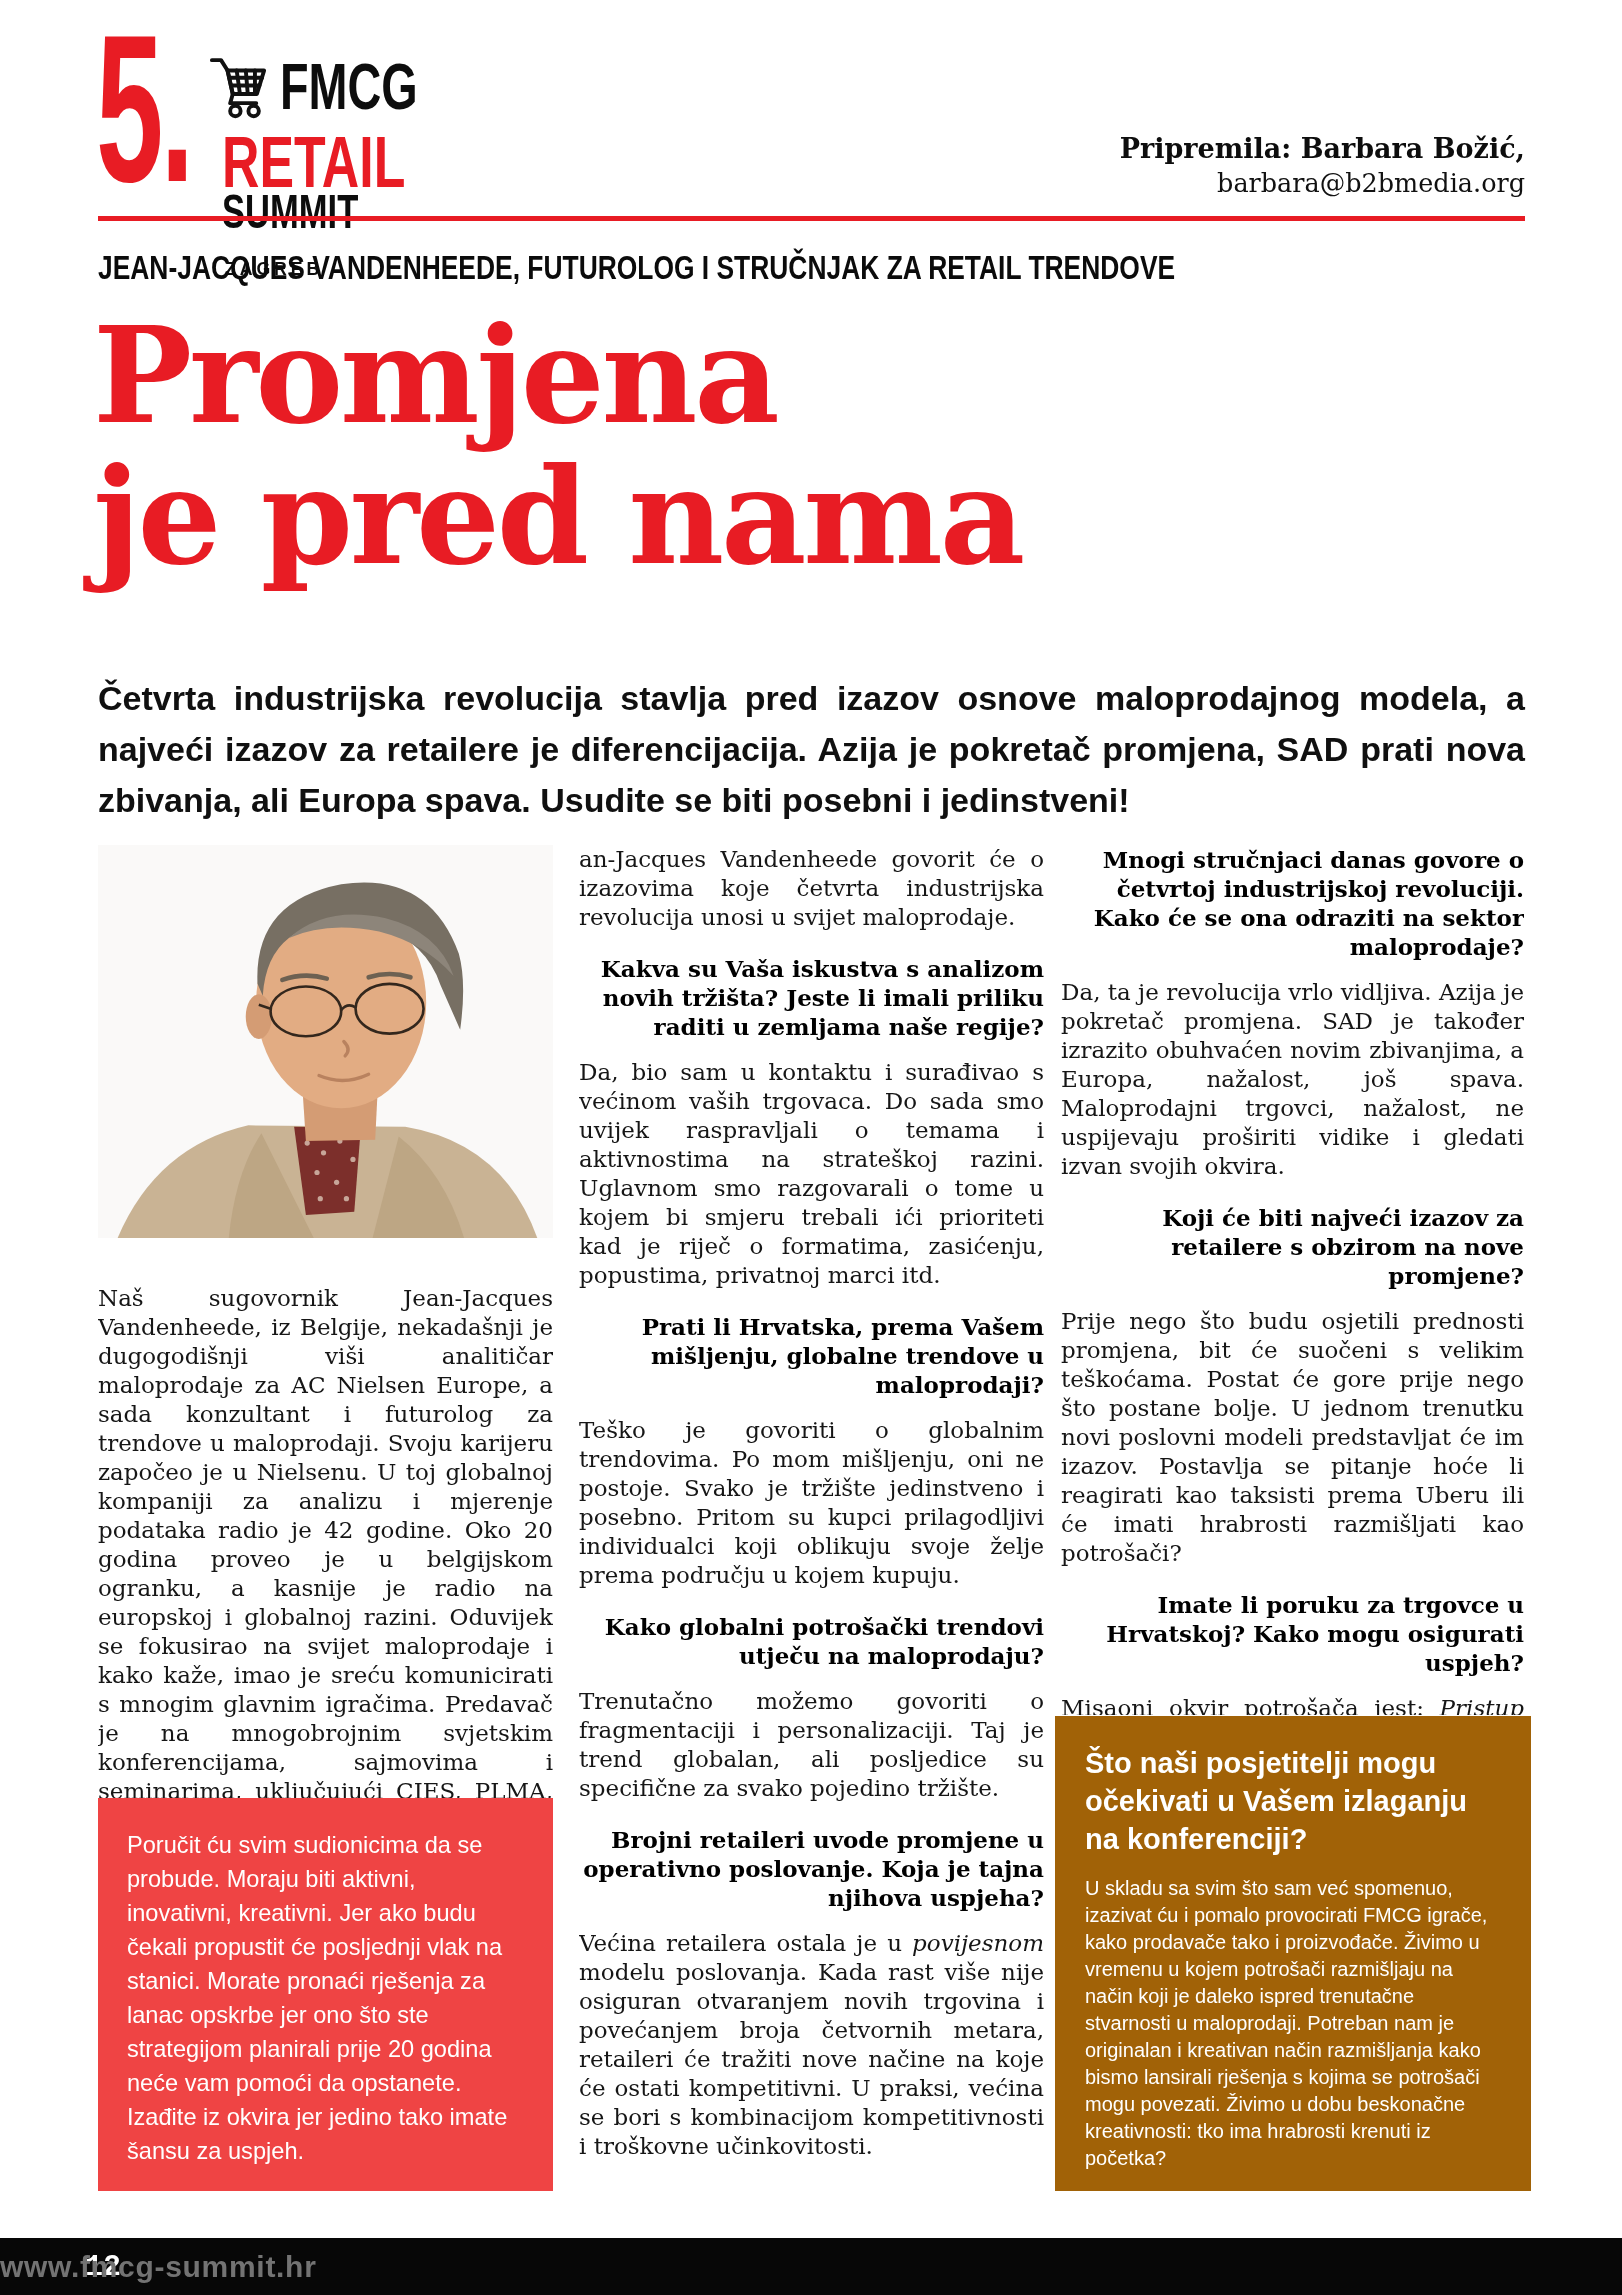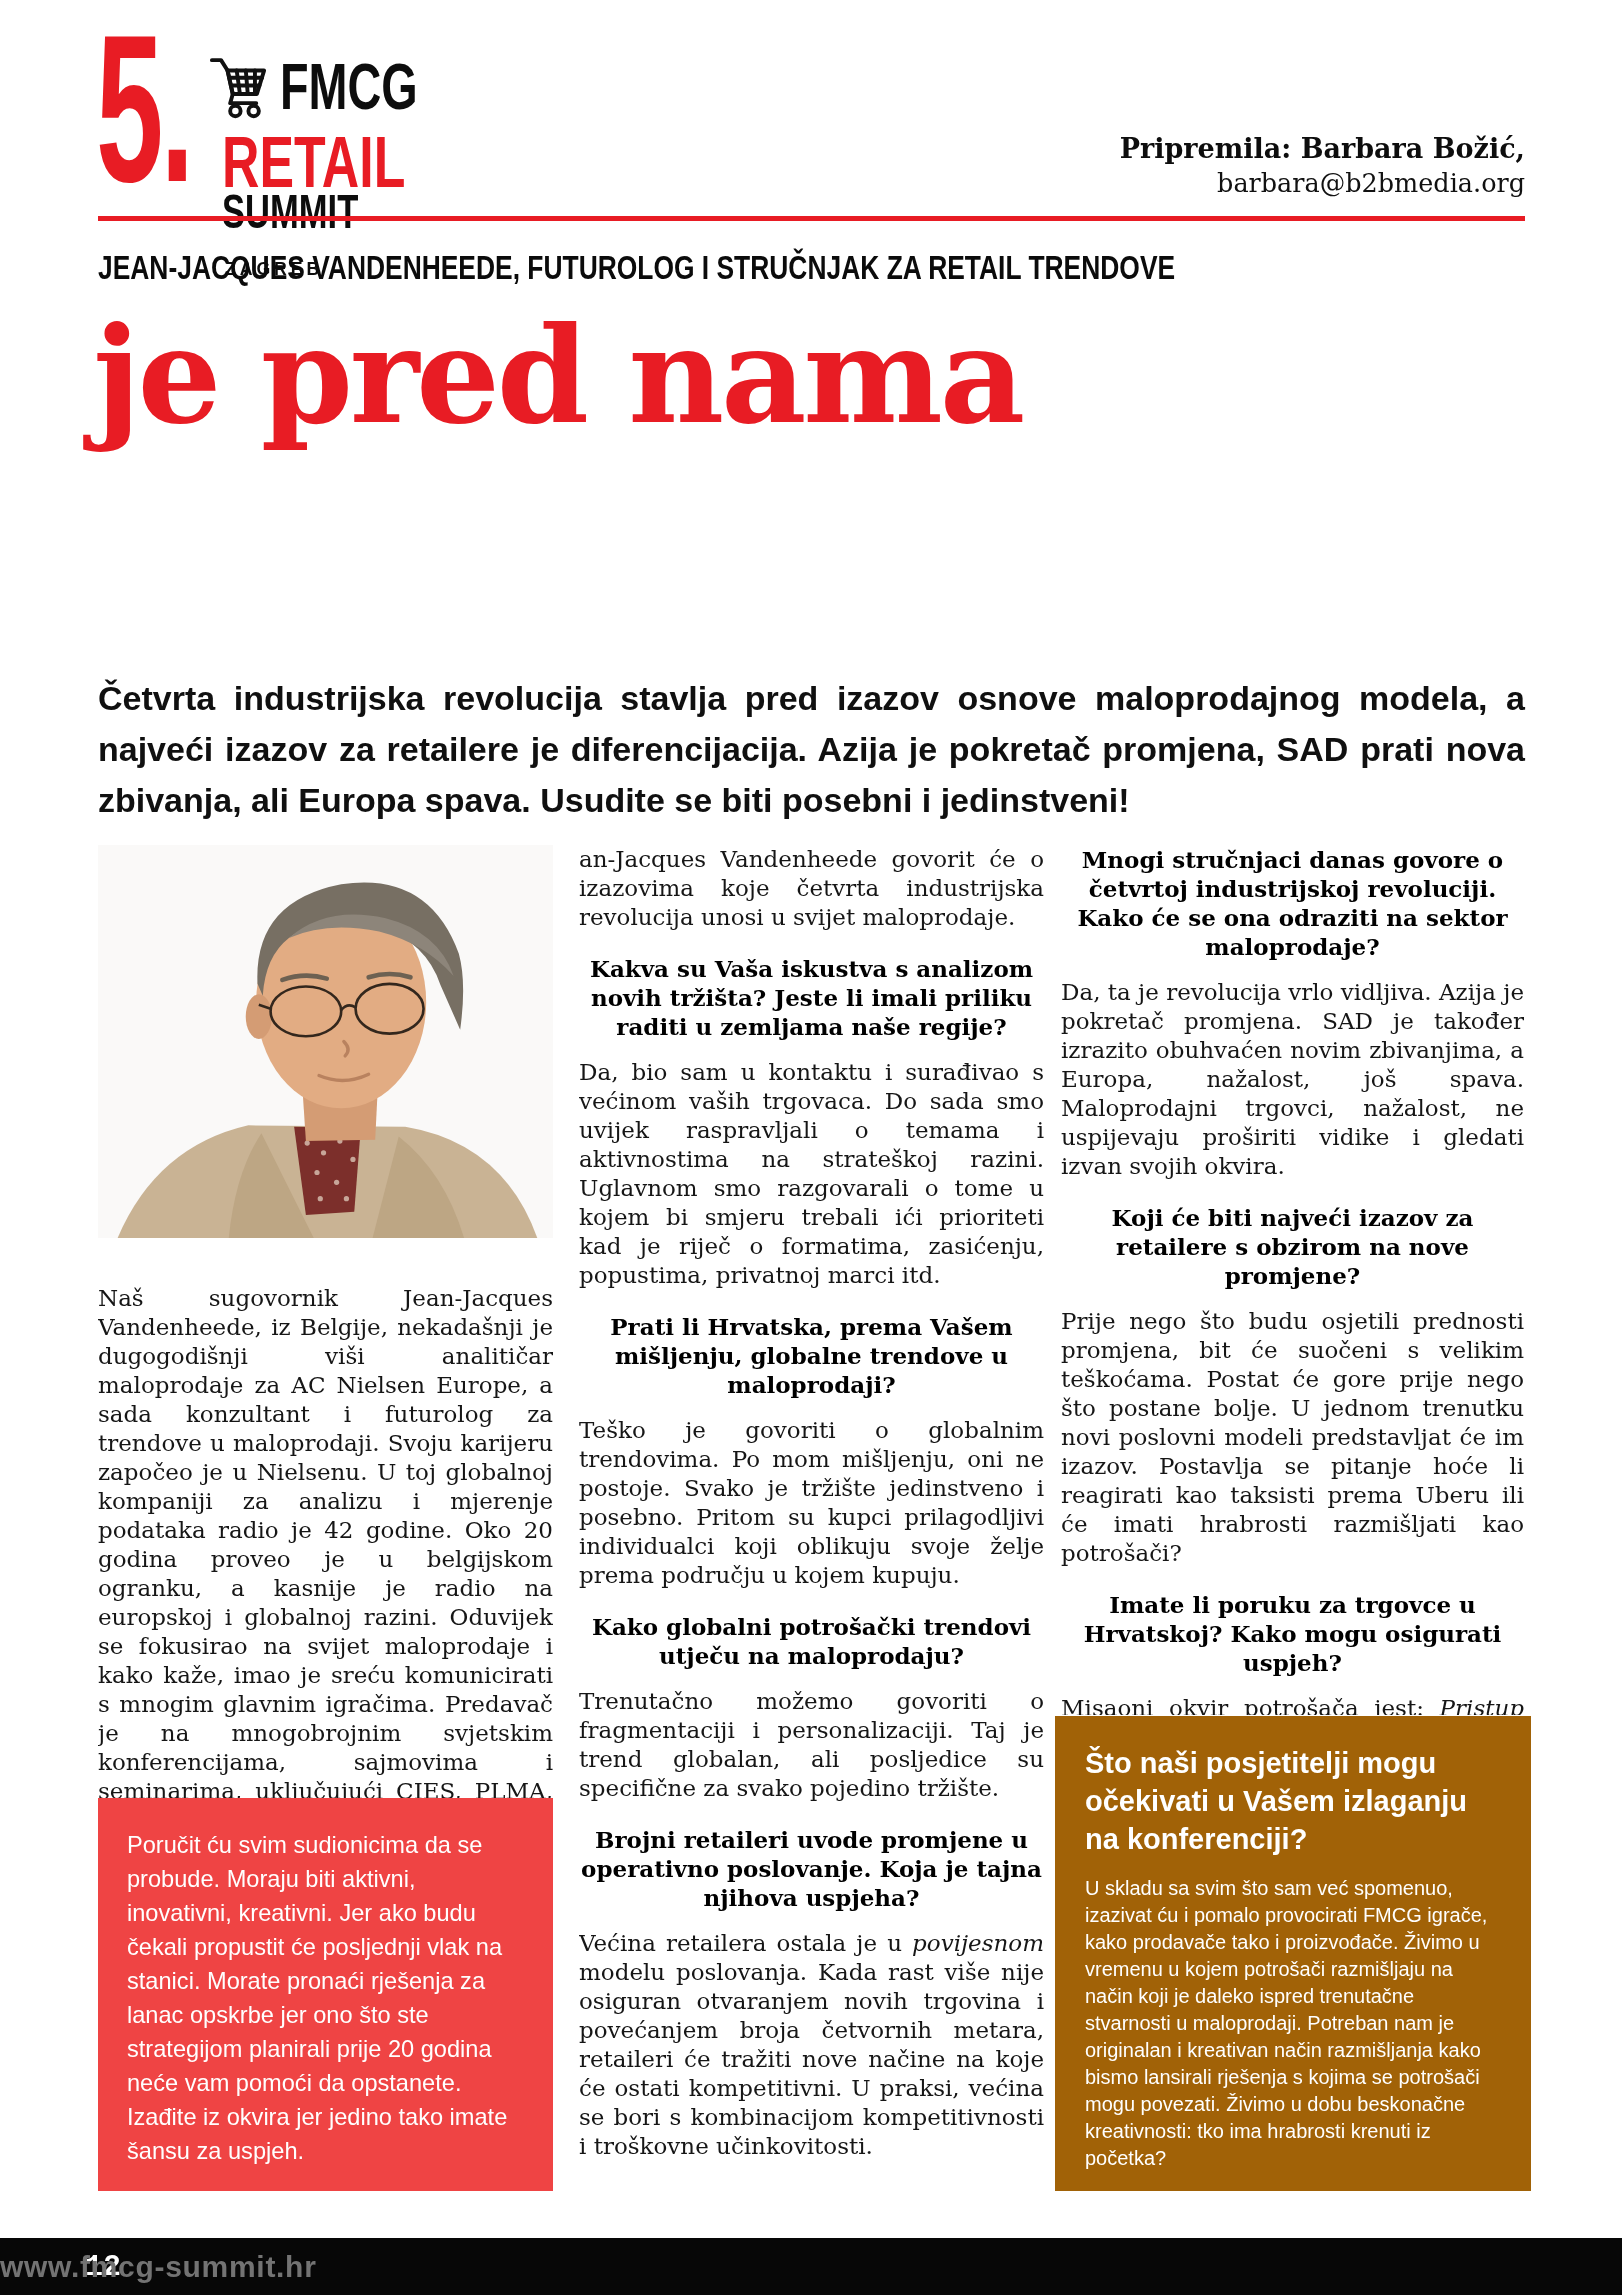--- a/index.html
+++ b/index.html
@@ -40,21 +40,21 @@
   }
   .lead{
     left:98px;top:673px;width:1427px;color:#101010;
     font-family:"Liberation Sans",sans-serif;font-weight:700;font-size:34px;line-height:51px;
     text-align:justify;
   }
 
   
   .col{top:845px;font-size:23px;line-height:29px;text-align:justify;color:#161616;}
   .col p{margin:0 0 17px 0;}
-  .col .q{font-weight:700;color:#000;margin:22px 0 17px 0;text-align:center;}
+  .col .q{font-weight:700;color:#000;margin:22px 0 17px 0;text-align:right;}
   .col .q:first-child{margin-top:0;}
   .col1{left:98px;width:455px;height:953px;overflow:hidden;}
   .col2{left:579px;width:465px;height:1345px;overflow:hidden;}
   .col3{left:1061px;width:463px;height:870px;overflow:hidden;}
   .photo{width:455px;height:393px;margin:0 0 46px 0;background:#f3f2f0;}
   .photo svg{display:block;width:100%;height:100%;}
   .it{font-style:italic;}
 
   
   .quote-box{
@@ -109,20 +109,21 @@
 <div class="abs byline">
   <div class="b1">Pripremila: Barbara Božić,</div>
   <div class="b2">barbara@b2bmedia.org</div>
 </div>
 
 <div class="abs rule"></div>
 
 <div class="abs kicker">JEAN-JACQUES VANDENHEEDE, FUTUROLOG I STRUČNJAK ZA RETAIL TRENDOVE</div>
 
 <div class="abs title">
+  <div>Promjena</div>
   <div>je pred nama</div>
 </div>
 
 <div class="abs lead">Četvrta industrijska revolucija stavlja pred izazov osnove maloprodajnog modela, a najveći izazov za retailere je diferencijacija. Azija je pokretač promjena, SAD prati nova zbivanja, ali Europa spava. Usudite se biti posebni i jedinstveni!</div>
 
 <div class="abs col col1">
   <div class="photo">
     <svg viewBox="0 0 696 600" preserveAspectRatio="none">
       <rect width="696" height="600" fill="#f4f2ef"></rect>
       <rect x="0" y="0" width="696" height="600" fill="#ffffff" opacity="0.55"></rect>

